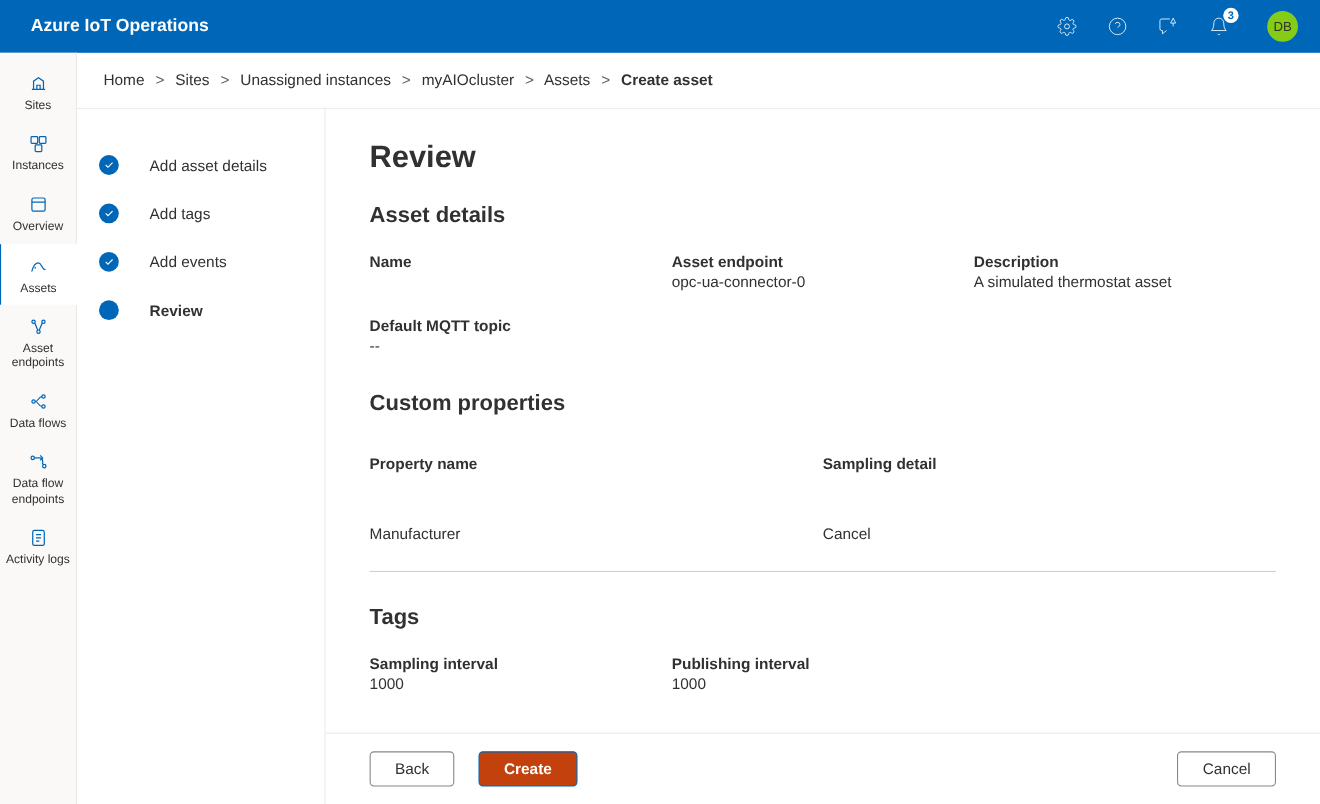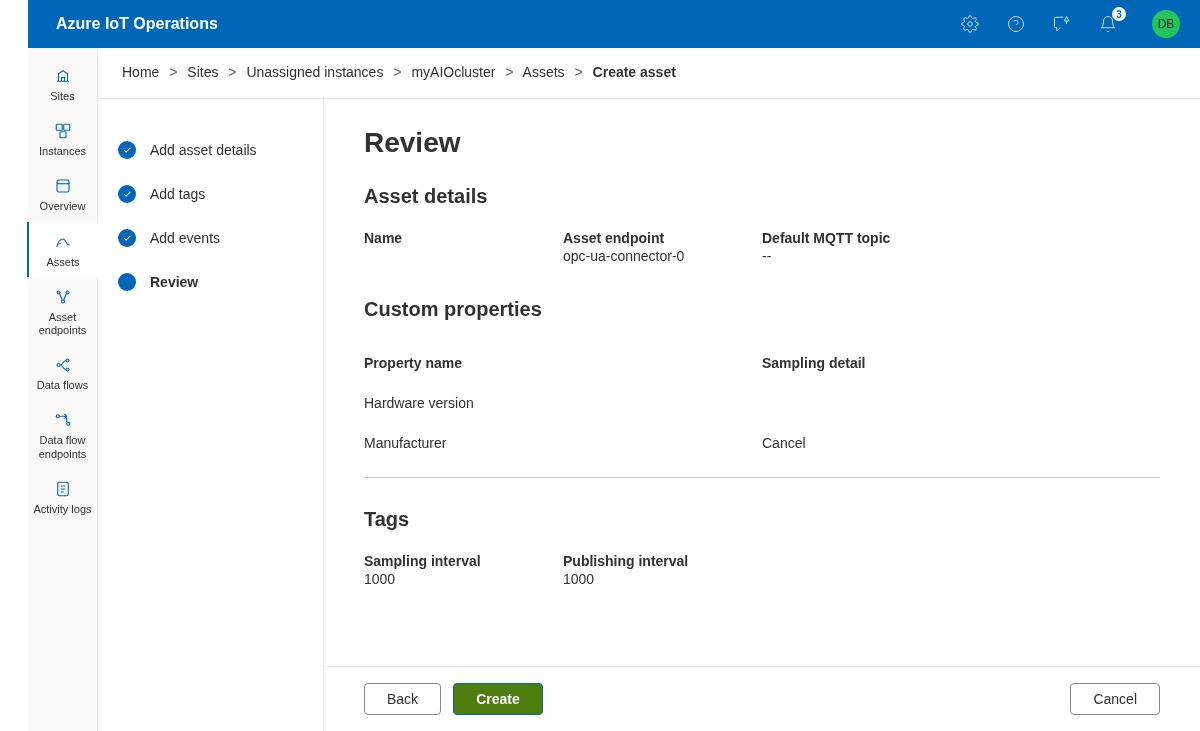--- a/index.html
+++ b/index.html
@@ -1,73 +1,73 @@
 <!DOCTYPE html>
 <html><head>
   <meta charset="utf-8">
   <style>
     * { box-sizing: border-box; margin: 0; padding: 0; }
     body { font-family: "Segoe UI", -apple-system, sans-serif; font-size: 14px; color: #323130; overflow: hidden; }
-    .app { width: 1200px; height: 731px; display: flex; flex-direction: column; padding-left: 28px; }
+    .app { width: 1200px; height: 731px; display: flex; flex-direction: column; }
 
     
     .topbar { height: 48px; background: #0067b8; color: #fff; display: flex; align-items: center; padding: 0 20px 0 28px; }
     .app-title { font-size: 16px; font-weight: 600; }
     .topbar-spacer { flex: 1; }
     .topbar-icons { display: flex; align-items: center; gap: 26px; }
     .topbar-icon { width: 20px; height: 20px; display: flex; align-items: center; justify-content: center; cursor: pointer; position: relative; }
     .topbar-icon svg { stroke: #fff; fill: none; }
     .badge { position: absolute; top: -7px; right: -8px; background: #fff; color: #0067b8; font-size: 10px; font-weight: 600; min-width: 14px; height: 14px; border-radius: 7px; display: flex; align-items: center; justify-content: center; padding: 0 3px; }
-    .avatar { width: 28px; height: 28px; border-radius: 50%; background: #22c55e; color: #323130; display: flex; align-items: center; justify-content: center; font-size: 12px; font-weight: 500; cursor: pointer; margin-left: 8px; }
+    .avatar { width: 28px; height: 28px; border-radius: 50%; background: #84cc16; color: #323130; display: flex; align-items: center; justify-content: center; font-size: 12px; font-weight: 500; cursor: pointer; margin-left: 8px; }
 
     
     .body { flex: 1; display: flex; min-height: 0; }
     .leftnav { width: 70px; background: #faf9f8; border-right: 1px solid #edebe9; display: flex; flex-direction: column; padding-top: 8px; }
     .nav-item { display: flex; flex-direction: column; align-items: center; justify-content: center; padding: 10px 2px 8px 2px; cursor: pointer; color: #323130; }
     .nav-item.active { background: #fff; border-left: 2px solid #0067b8; margin-left: -1px; border-right: 1px solid #fff; margin-right: -1px; position: relative; }
     .nav-item .nav-icon { width: 20px; height: 20px; margin-bottom: 4px; display: flex; align-items: center; justify-content: center; }
     .nav-item svg { stroke: #0067b8; fill: none; stroke-width: 1.5; }
     .nav-item .nav-label { font-size: 11px; text-align: center; line-height: 1.2; }
 
     .main { flex: 1; display: flex; flex-direction: column; min-width: 0; }
     .breadcrumb { padding: 16px 24px 18px 24px; font-size: 14px; color: #323130; border-bottom: 1px solid #edebe9; }
     .breadcrumb .crumb { cursor: pointer; }
     .breadcrumb .sep { margin: 0 6px; color: #605e5c; }
     .breadcrumb .current { font-weight: 600; }
 
     
     .wizard { flex: 1; display: flex; min-height: 0; }
     .steps { width: 225px; padding: 30px 20px 20px 20px; }
-    .step { display: flex; align-items: center; gap: 14px; padding: 12px 0 14px 0; cursor: pointer; }
+    .step { display: flex; align-items: center; gap: 28px; padding: 12px 0 14px 0; cursor: pointer; }
     .step-ico { width: 18px; height: 18px; border-radius: 50%; display: flex; align-items: center; justify-content: center; flex-shrink: 0; }
     .step-ico.done { background: #0067b8; }
     .step-ico.done svg { stroke: #fff; fill: none; stroke-width: 2.5; }
     .step-ico.current { background: #0067b8; }
     .step-label { font-size: 14px; }
     .step.current .step-label { font-weight: 600; }
 
     .content-wrap { flex: 1; border-left: 1px solid #edebe9; display: flex; flex-direction: column; min-width: 0; position: relative; }
     .content { flex: 1; overflow-y: scroll; padding: 28px 40px 20px 40px; }
 
     .content h1 { font-size: 28px; font-weight: 600; margin-bottom: 26px; }
     .content h2 { font-size: 20px; font-weight: 600; margin-bottom: 22px; }
 
-    .grid { display: grid; grid-template-columns: 1fr 1fr 1fr 1fr; row-gap: 24px; margin-bottom: 34px; }
+    .grid { display: grid; grid-template-columns: 1fr 1fr 1fr; row-gap: 24px; margin-bottom: 34px; }
     .field .label { font-weight: 600; margin-bottom: 2px; }
     .field .value { }
 
     .prop-table { margin-bottom: 14px; }
     .prop-row { display: grid; grid-template-columns: 1fr 1fr; padding: 12px 0; }
     .prop-header { font-weight: 600; padding-bottom: 12px; }
     .divider { border-top: 1px solid #d2d0ce; margin: 14px 0 30px 0; }
 
-    .footer { border-top: 1px solid #edebe9; padding: 16px 40px; display: flex; align-items: center; gap: 12px; }
+    .footer { border-top: 1px solid #edebe9; padding: 16px 40px; display: flex; align-items: center; gap: 22px; }
     .footer .spacer { flex: 1; }
     .btn { font-family: inherit; font-size: 14px; padding: 7px 22px; border-radius: 4px; cursor: pointer; }
-    .btn.primary { background: #4d7c0f; color: #fff; border: 1px solid #0067b8; font-weight: 600; }
+    .btn.primary { background: #c2410c; color: #fff; border: 1px solid #0067b8; font-weight: 600; }
     .btn.secondary { background: #fff; color: #323130; border: 1px solid #8a8886; }
 
     
     .content::-webkit-scrollbar { width: 16px; }
     .content::-webkit-scrollbar-thumb { background: #c8c6c4; border-radius: 8px; border: 4px solid #fff; }
     .content::-webkit-scrollbar-track { background: #fff; }
   </style>
 </head>
 <body>
 
@@ -247,33 +247,36 @@
             <h2>Asset details</h2>
             <div class="grid">
               <div class="field">
                 <div class="label">Name</div>
               </div>
               <div class="field">
                 <div class="label">Asset endpoint</div>
                 <div class="value">opc-ua-connector-0</div>
               </div>
               <div class="field">
+                <div class="label">Description</div>
+                <div class="value">A simulated thermostat asset</div>
+              </div>
+              <div class="field">
                 <div class="label">Default MQTT topic</div>
                 <div class="value">--</div>
               </div>
             </div>
 
             <h2>Custom properties</h2>
             <div class="prop-table">
               <div class="prop-row prop-header">
                 <div>Property name</div>
                 <div>Sampling detail</div>
               </div>
               <div class="prop-row">
-                <div>Hardware version</div>
               </div>
               <div class="prop-row">
                 <div>Manufacturer</div>
                 <div>Cancel</div>
               </div>
             </div>
 
             <div class="divider"></div>
 
             <h2>Tags</h2>

